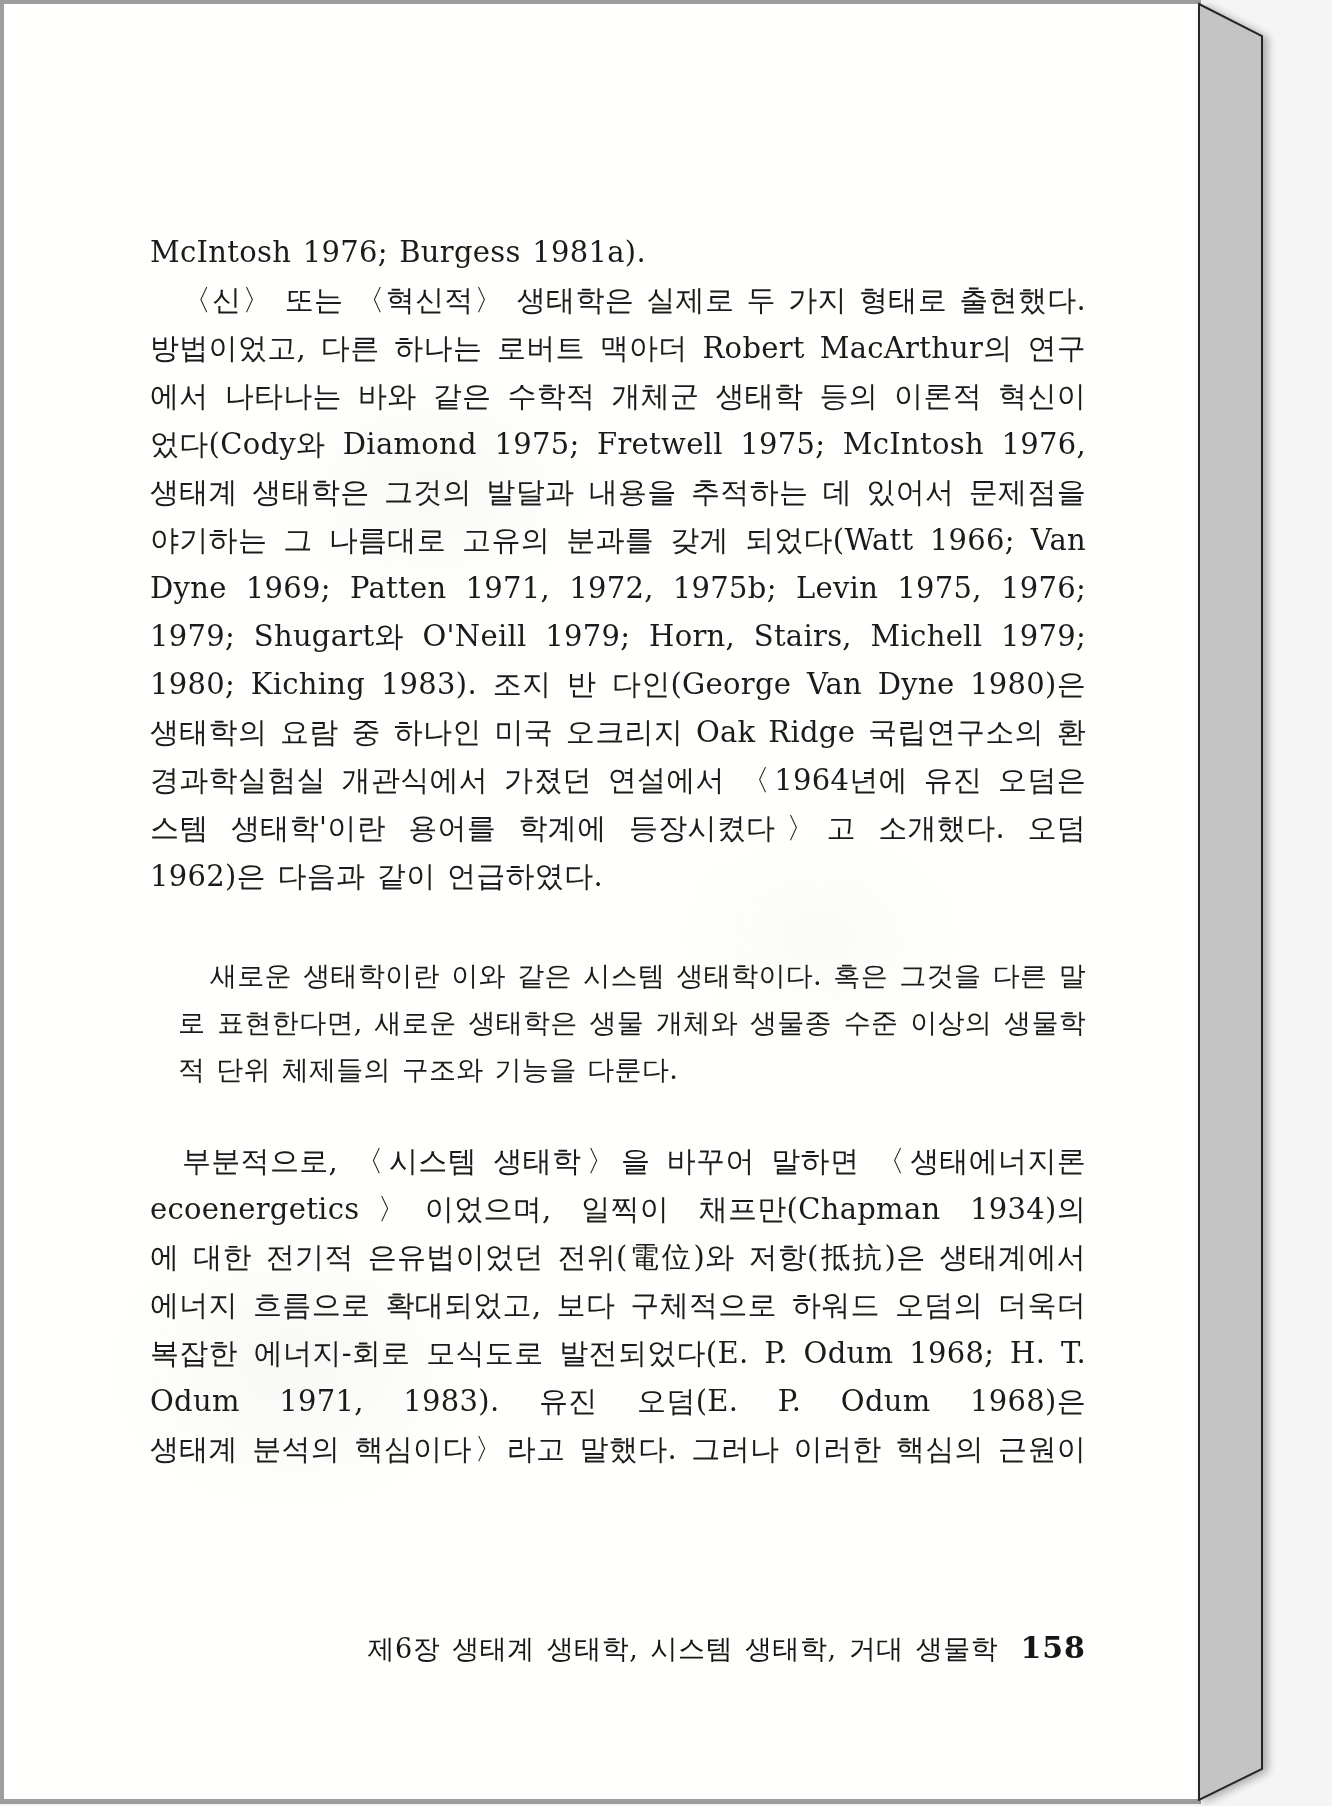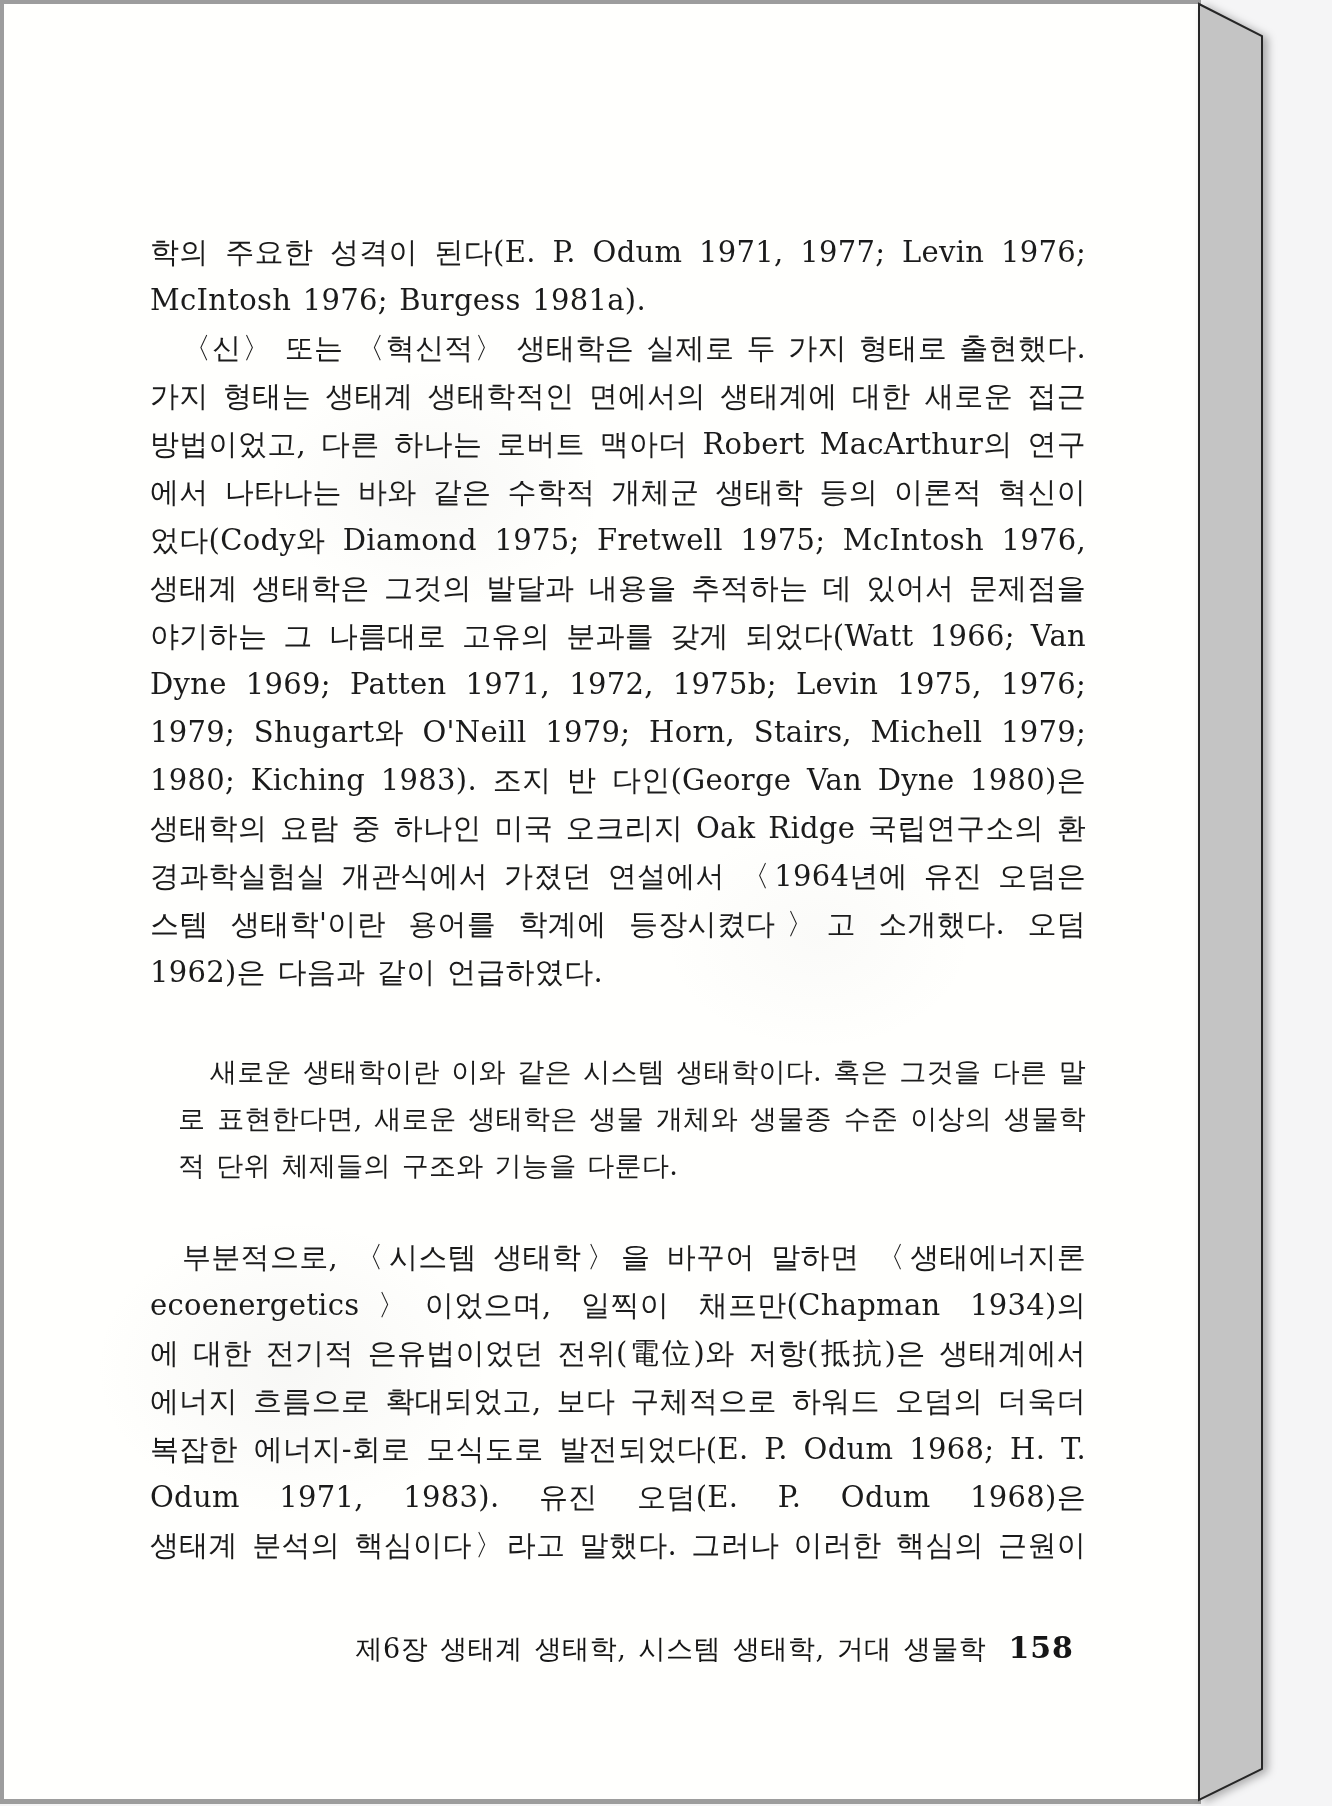--- a/index.html
+++ b/index.html
@@ -51,21 +51,21 @@
     overflow: hidden;
   }
   .ln.endline { text-align: center; text-align-last: left; }
   .para.p-indent .ln:first-child { text-indent: 32px; }
   .para.quote { margin-top: 52px; padding-left: 28px; }
   .para.quote .ln { height: 47px; line-height: 47px; font-size: 27px; }
   .para:nth-child(4) { margin-top: 44px; }
 
   
   .footer {
-    position: absolute; left: 138px; top: 1630px;
+    position: absolute; left: 150px; top: 1630px;
     width: 936px;
     display: flex; justify-content: flex-end; align-items: baseline;
     gap: 22px;
     color: #161616;
   }
   .footer .chapter { font-size: 27px; letter-spacing: 0.5px; word-spacing: 3px; }
   .footer .pagenum { font-size: 30px; font-weight: 700; letter-spacing: 1px; }
 </style>
 </head>
 <body>
@@ -75,26 +75,24 @@
   <div class="paper"></div>
 
   <div class="edge-wrap">
     <svg width="80" height="1806" viewBox="0 0 80 1806">
       <polygon points="1,4 64,36 64,1769 1,1800" fill="#c4c4c4" stroke="#262626" stroke-width="2"></polygon>
     </svg>
   </div>
 
   <div class="textcol">
       <div class="para body">
-        <div class="ln">학의 주요한 성격이 된다(E. P. Odum 1971, 1977; Levin 1976;</div>
         <div class="ln endline">McIntosh 1976; Burgess 1981a).</div>
       </div>
       <div class="para body p-indent">
         <div class="ln">〈신〉 또는 〈혁신적〉 생태학은 실제로 두 가지 형태로 출현했다. 한</div>
-        <div class="ln">가지 형태는 생태계 생태학적인 면에서의 생태계에 대한 새로운 접근</div>
         <div class="ln">방법이었고, 다른 하나는 로버트 맥아더 Robert MacArthur의 연구 업적</div>
         <div class="ln">에서 나타나는 바와 같은 수학적 개체군 생태학 등의 이론적 혁신이</div>
         <div class="ln">었다(Cody와 Diamond 1975; Fretwell 1975; McIntosh 1976, 1980a).</div>
         <div class="ln">생태계 생태학은 그것의 발달과 내용을 추적하는 데 있어서 문제점을</div>
         <div class="ln">야기하는 그 나름대로 고유의 분과를 갖게 되었다(Watt 1966; Van</div>
         <div class="ln">Dyne 1969; Patten 1971, 1972, 1975b; Levin 1975, 1976; Liken 등</div>
         <div class="ln">1979; Shugart와 O'Neill 1979; Horn, Stairs, Michell 1979; Van Dyne</div>
         <div class="ln">1980; Kiching 1983). 조지 반 다인(George Van Dyne 1980)은 생태계</div>
         <div class="ln">생태학의 요람 중 하나인 미국 오크리지 Oak Ridge 국립연구소의 환</div>
         <div class="ln">경과학실험실 개관식에서 가졌던 연설에서 〈1964년에 유진 오덤은 '시</div>

